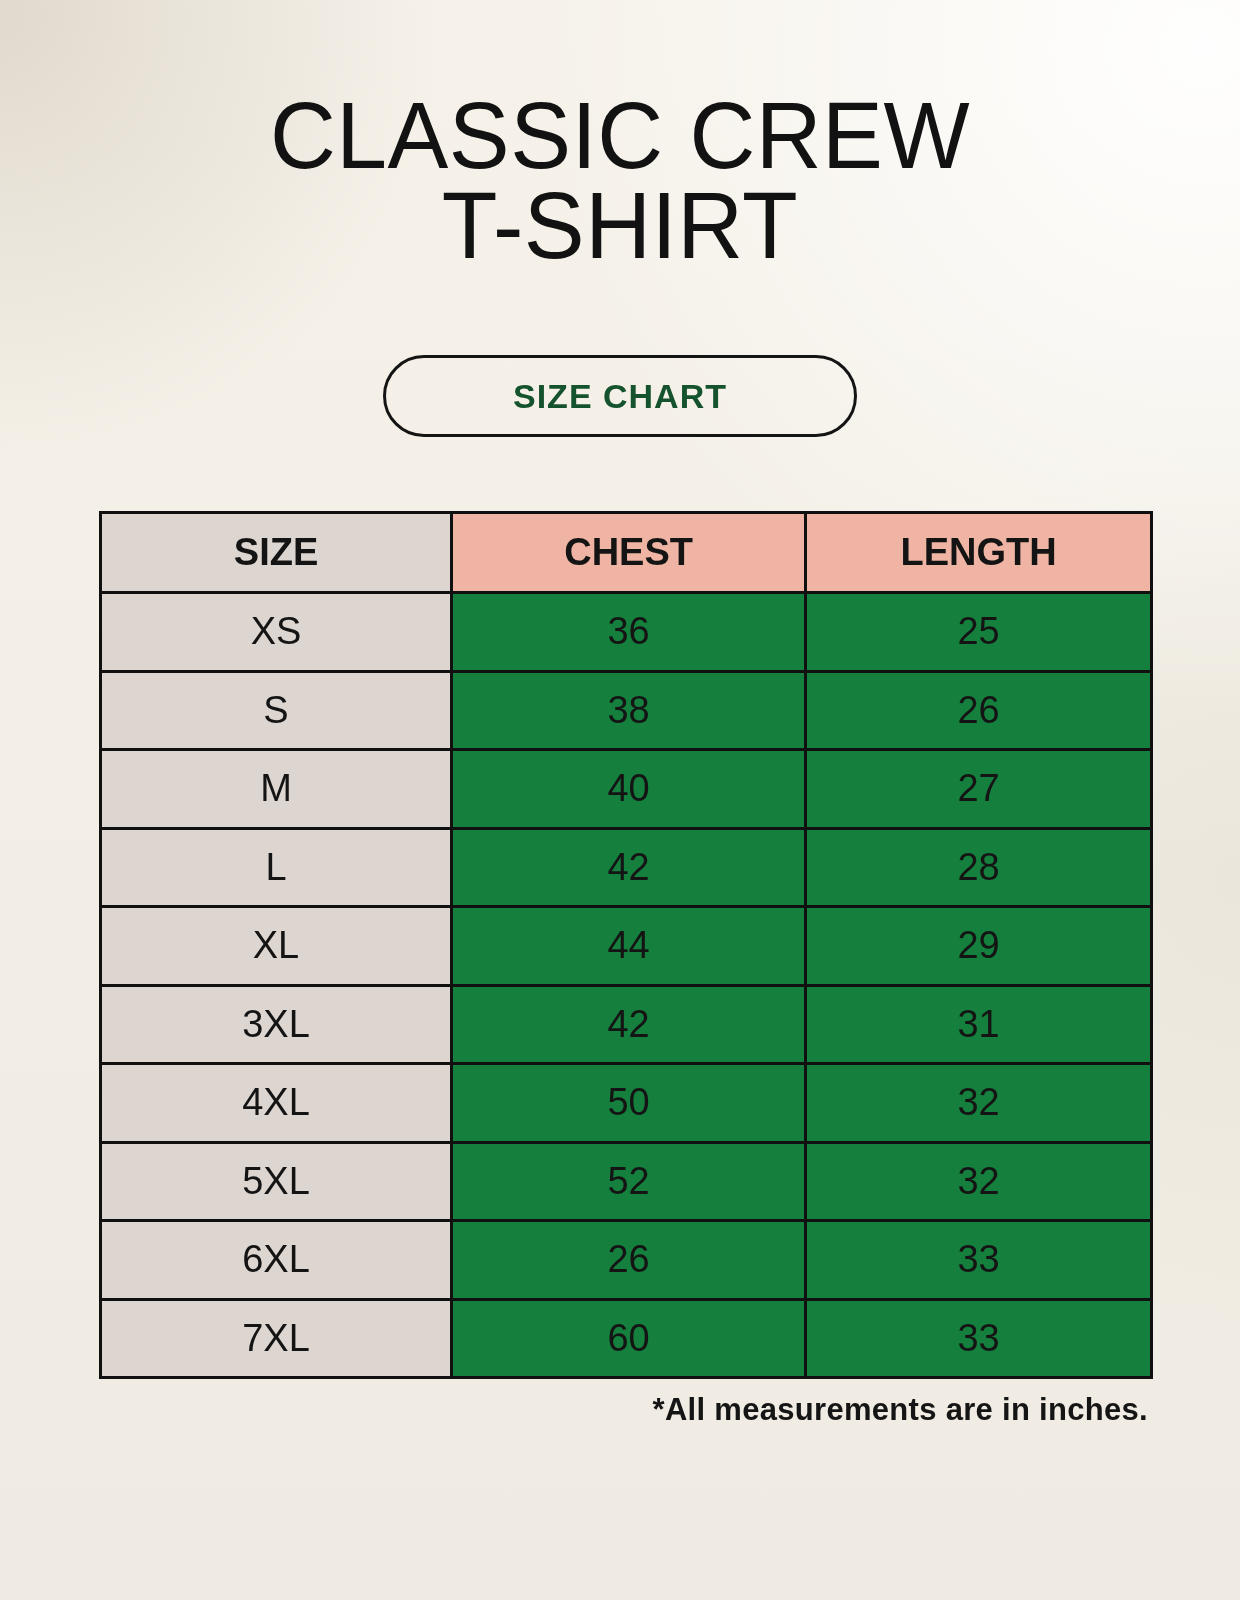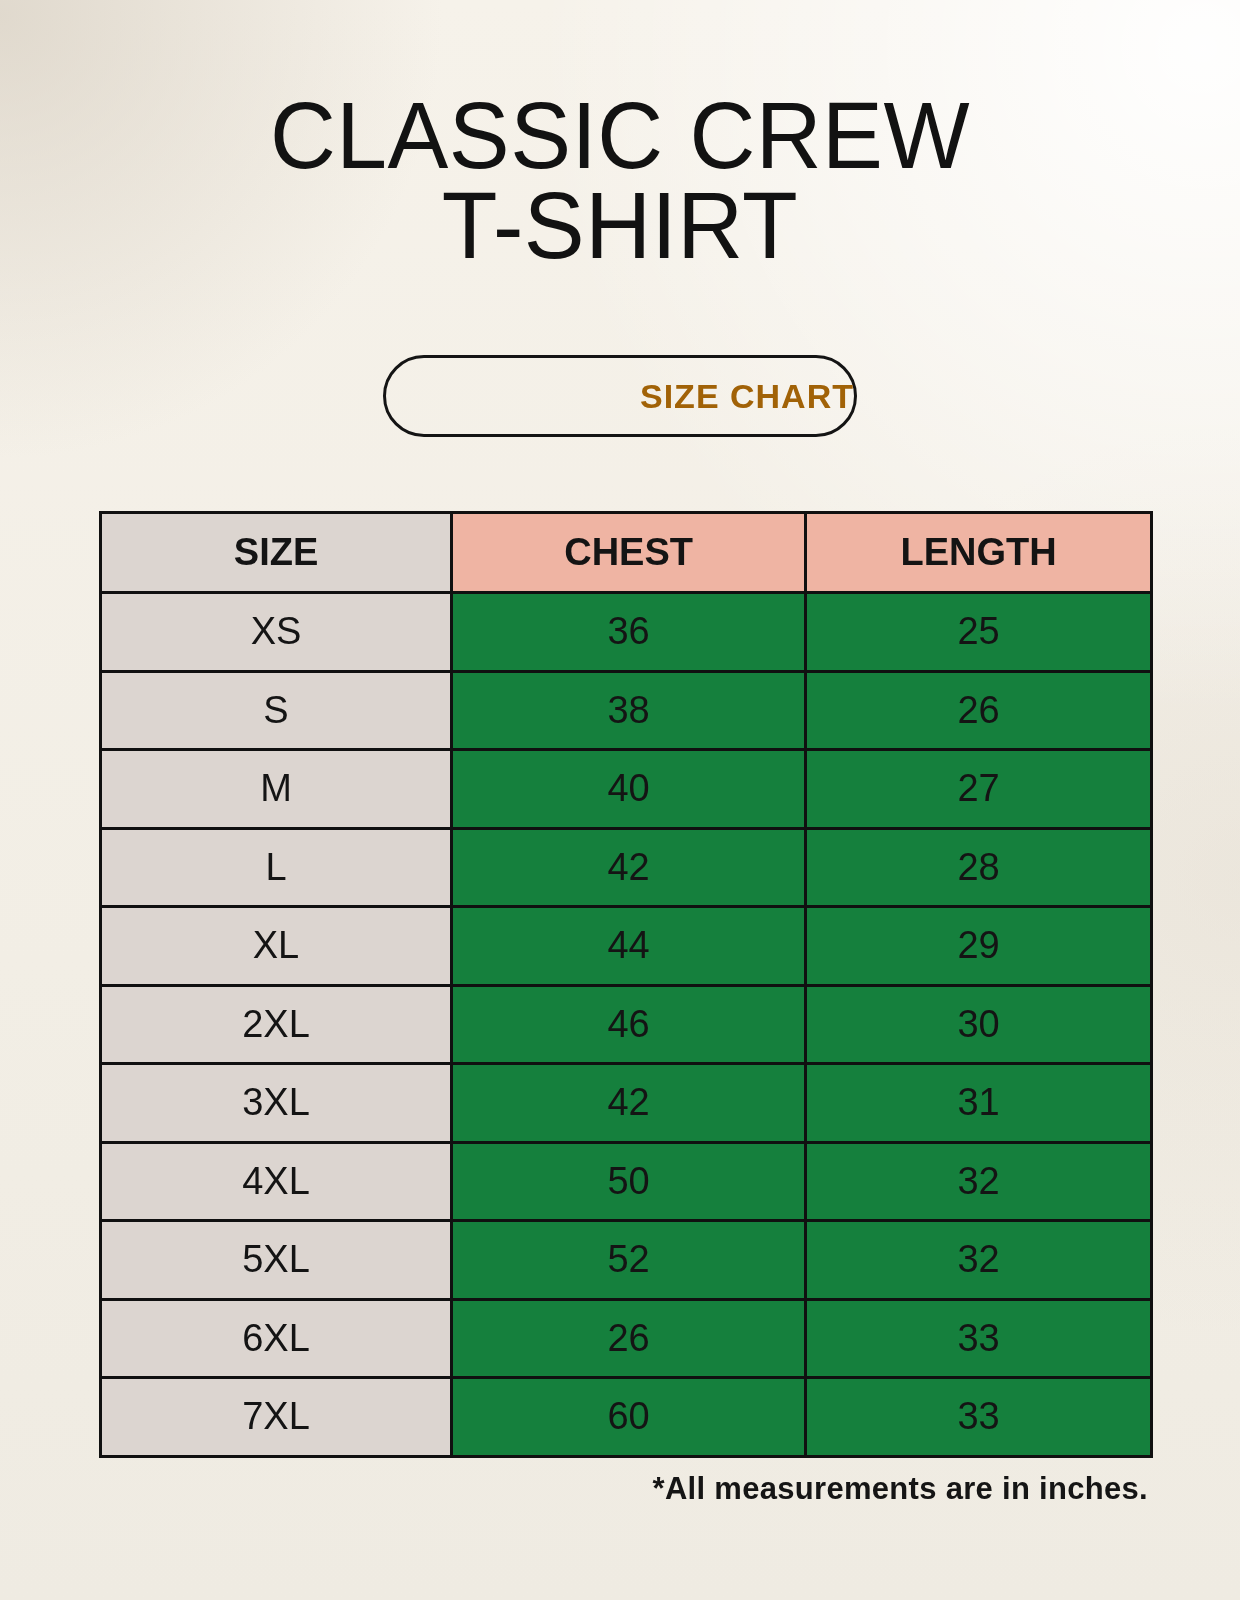--- a/index.html
+++ b/index.html
@@ -33,25 +33,25 @@
   .pill {
     box-sizing: border-box;
     width: 474px;
     height: 82px;
     margin: 85px auto 0 auto;
     border: 3.5px solid #141414;
     border-radius: 45px;
     background: transparent;
     display: flex;
     align-items: center;
-    justify-content: flex-end;
+    justify-content: center;
     font-size: 34px;
     font-weight: bold;
     letter-spacing: 1px;
-    color: #a16207;
+    color: #14532d;
     cursor: pointer;
   }
 
   table.size-table {
     border-collapse: collapse;
     table-layout: fixed;
     width: 1054px;
     margin: 74px 0 0 99px;
   }
   table.size-table th,
@@ -126,25 +126,20 @@
         <td class="size-cell">L</td>
         <td class="value-cell">42</td>
         <td class="value-cell">28</td>
       </tr>
       <tr>
         <td class="size-cell">XL</td>
         <td class="value-cell">44</td>
         <td class="value-cell">29</td>
       </tr>
       <tr>
-        <td class="size-cell">2XL</td>
-        <td class="value-cell">46</td>
-        <td class="value-cell">30</td>
-      </tr>
-      <tr>
         <td class="size-cell">3XL</td>
         <td class="value-cell">42</td>
         <td class="value-cell">31</td>
       </tr>
       <tr>
         <td class="size-cell">4XL</td>
         <td class="value-cell">50</td>
         <td class="value-cell">32</td>
       </tr>
       <tr>

